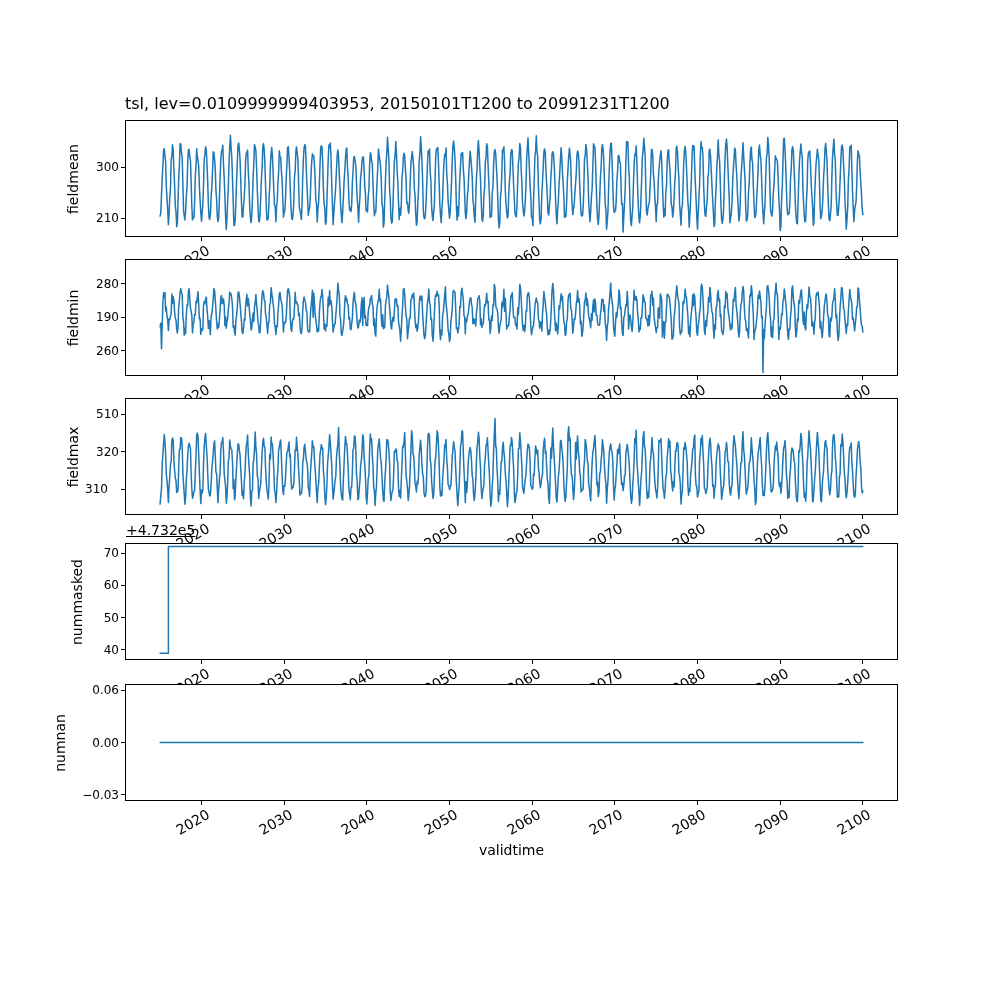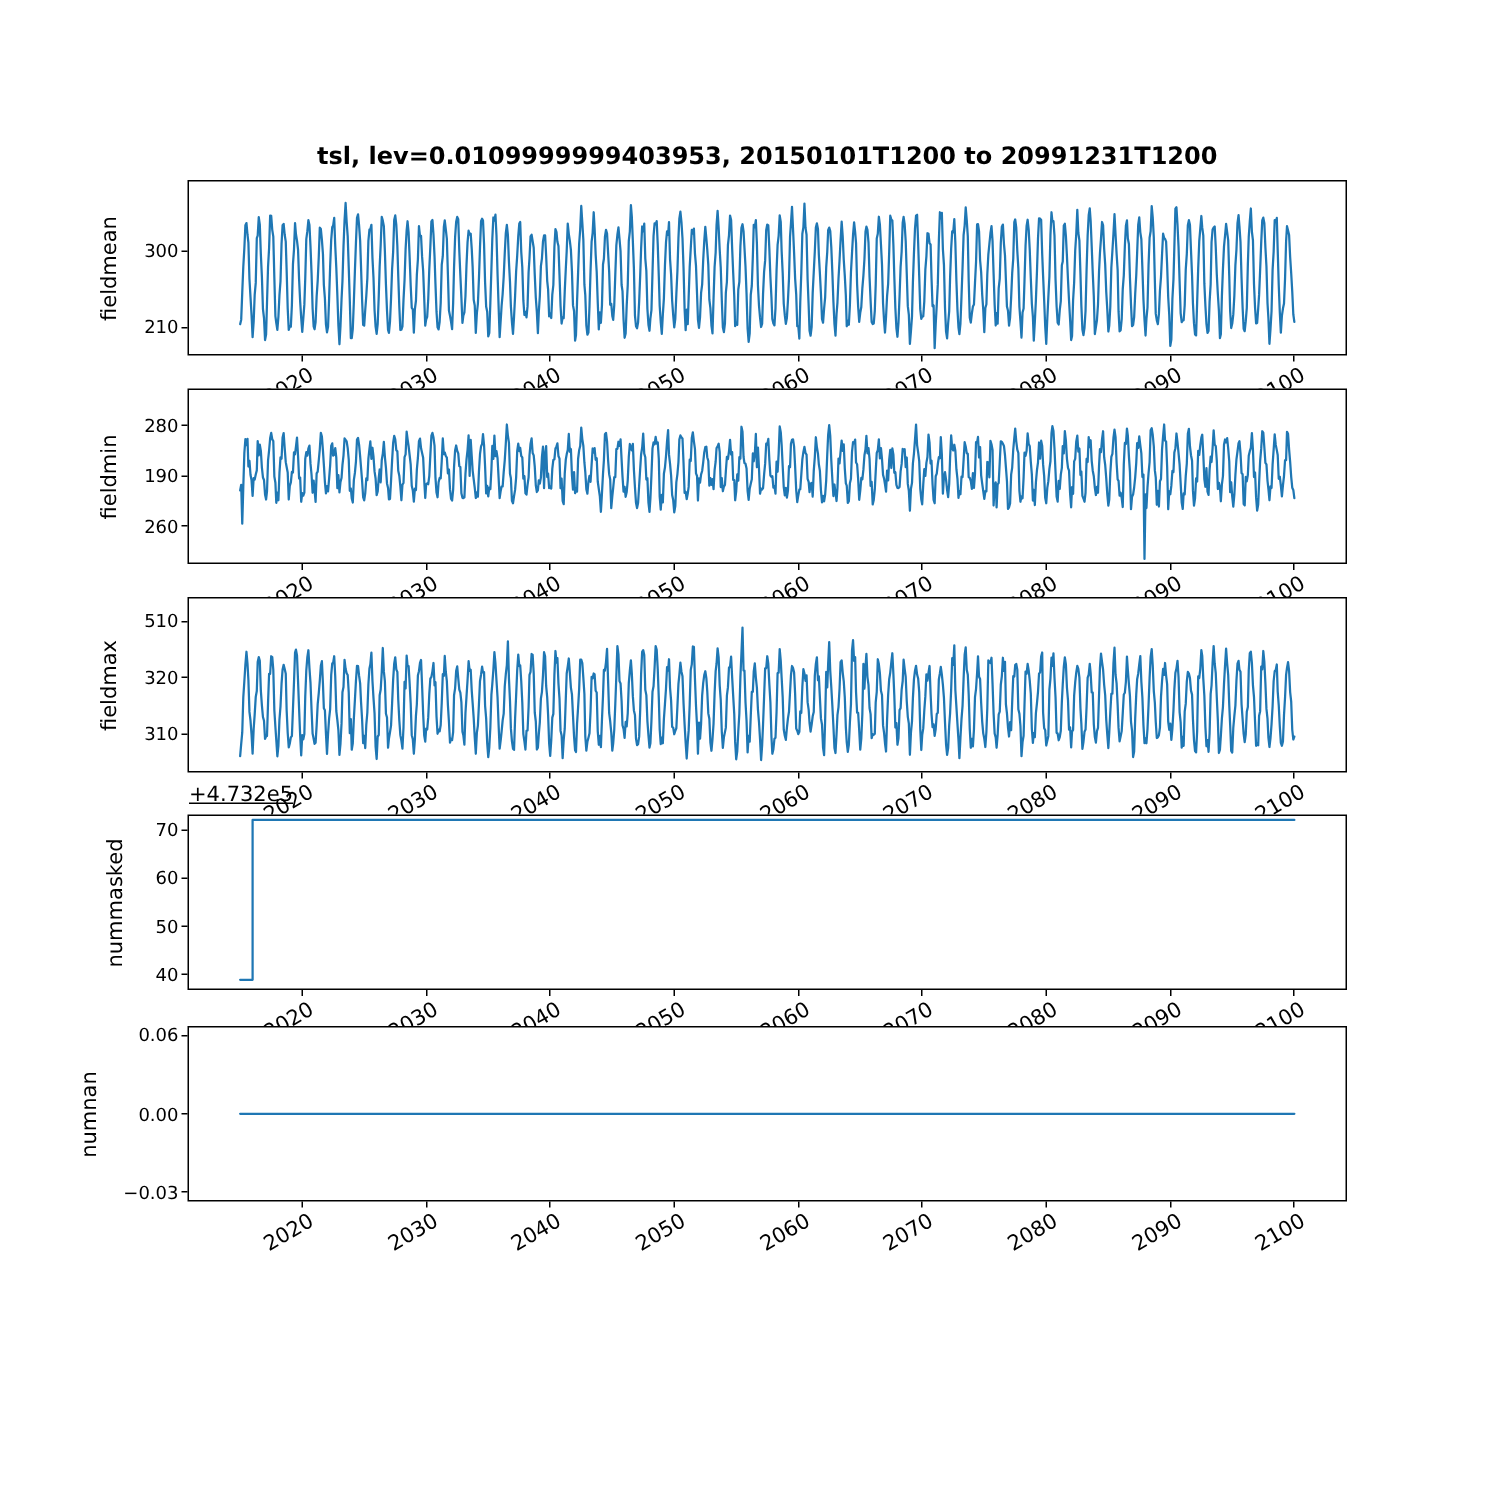--- a/index.html
+++ b/index.html
@@ -6,22 +6,22 @@
   body{width:1000px;height:1000px;font-family:"DejaVu Sans",sans-serif;color:#000;}
   #figure{position:relative;width:1000px;height:1000px;background:#fff;overflow:hidden;}
   .axes-box{position:absolute;left:125px;width:773px;height:117px;border:1px solid #000;
             background:#fff;box-sizing:border-box;}
   .box-0{top:120px;z-index:1;}
   .box-1{top:259px;z-index:11;}
   .box-2{top:398px;z-index:21;}
   .box-3{top:543px;z-index:31;}
   .box-4{top:684px;z-index:41;}
   .axes-box svg{display:block;width:100%;height:100%;}
-  .fig-title{position:absolute;left:125px;width:773px;top:94px;text-align:center;
-             font-size:16px;z-index:55;font-weight:bold;}
+  .fig-title{position:absolute;left:125px;width:773px;top:94px;text-align:left;
+             font-size:16px;z-index:55;}
   .x-label{position:absolute;left:125px;width:773px;top:842px;text-align:center;
            font-size:14px;z-index:55;}
   .offset-text{position:absolute;left:126px;top:522px;font-size:14px;z-index:60;text-decoration:underline;}
   .ylabel{position:absolute;font-size:14px;white-space:nowrap;z-index:55;
           transform:translate(-50%,-50%) rotate(-90deg);}
   .ylabel-0{left:73px;top:179px;}
   .ylabel-1{left:73px;top:318px;}
   .ylabel-2{left:73px;top:457px;}
   .ylabel-3{left:77px;top:602px;}
   .ylabel-4{left:60px;top:743px;}
@@ -67,20 +67,21 @@
       </svg>
   </div>
 
   <div class="ylabel ylabel-4">numnan</div>
   <div class="axes-box box-4">
     <svg id="plot-4" viewBox="0 0 771 115" preserveAspectRatio="none">
         <polyline points="34.1,57.5 736.9,57.5" fill="none" stroke="#1f77b4" stroke-width="1.5" stroke-linejoin="round" stroke-linecap="round"></polyline>
       </svg>
   </div>
 
+  <div class="x-label">validtime</div>
 <div class="decor" style="z-index: 5;">
       <div class="tickmark" style="left: 121px; top: 217.596px; width: 4px; height: 1px;"></div>
       <span class="ytick-label" style="left: 119px; top: 218.096px;">210</span>
       <div class="tickmark" style="left: 121px; top: 166.504px; width: 4px; height: 1px;"></div>
       <span class="ytick-label" style="left: 119px; top: 167.004px;">300</span>
       <div class="tickmark" style="left: 200.973px; top: 237px; width: 1px; height: 4px;"></div>
       <span class="xtick-label" style="right: 795.527px; top: 243px;">2020</span>
       <div class="tickmark" style="left: 283.647px; top: 237px; width: 1px; height: 4px;"></div>
       <span class="xtick-label" style="right: 712.853px; top: 243px;">2030</span>
       <div class="tickmark" style="left: 366.321px; top: 237px; width: 1px; height: 4px;"></div>
@@ -119,21 +120,21 @@
       <span class="xtick-label" style="right: 382.158px; top: 382px;">2070</span>
       <div class="tickmark" style="left: 697.016px; top: 376px; width: 1px; height: 4px;"></div>
       <span class="xtick-label" style="right: 299.484px; top: 382px;">2080</span>
       <div class="tickmark" style="left: 779.69px; top: 376px; width: 1px; height: 4px;"></div>
       <span class="xtick-label" style="right: 216.81px; top: 382px;">2090</span>
       <div class="tickmark" style="left: 862.364px; top: 376px; width: 1px; height: 4px;"></div>
       <span class="xtick-label" style="right: 134.136px; top: 382px;">2100</span>
     </div>
     <div class="decor" style="z-index: 25;">
       <div class="tickmark" style="left: 121px; top: 488.625px; width: 4px; height: 1px;"></div>
-      <span class="ytick-label" style="left: 119px; top: 489.125px;">310</span>
+      <span class="ytick-label" style="left: 108px; top: 489.125px;">310</span>
       <div class="tickmark" style="left: 121px; top: 451.125px; width: 4px; height: 1px;"></div>
       <span class="ytick-label" style="left: 119px; top: 451.625px;">320</span>
       <div class="tickmark" style="left: 121px; top: 413.625px; width: 4px; height: 1px;"></div>
       <span class="ytick-label" style="left: 119px; top: 414.125px;">510</span>
       <div class="tickmark" style="left: 200.973px; top: 515px; width: 1px; height: 4px;"></div>
       <span class="xtick-label" style="right: 795.527px; top: 521px;">2020</span>
       <div class="tickmark" style="left: 283.647px; top: 515px; width: 1px; height: 4px;"></div>
       <span class="xtick-label" style="right: 712.853px; top: 521px;">2030</span>
       <div class="tickmark" style="left: 366.321px; top: 515px; width: 1px; height: 4px;"></div>
       <span class="xtick-label" style="right: 630.179px; top: 521px;">2040</span>

